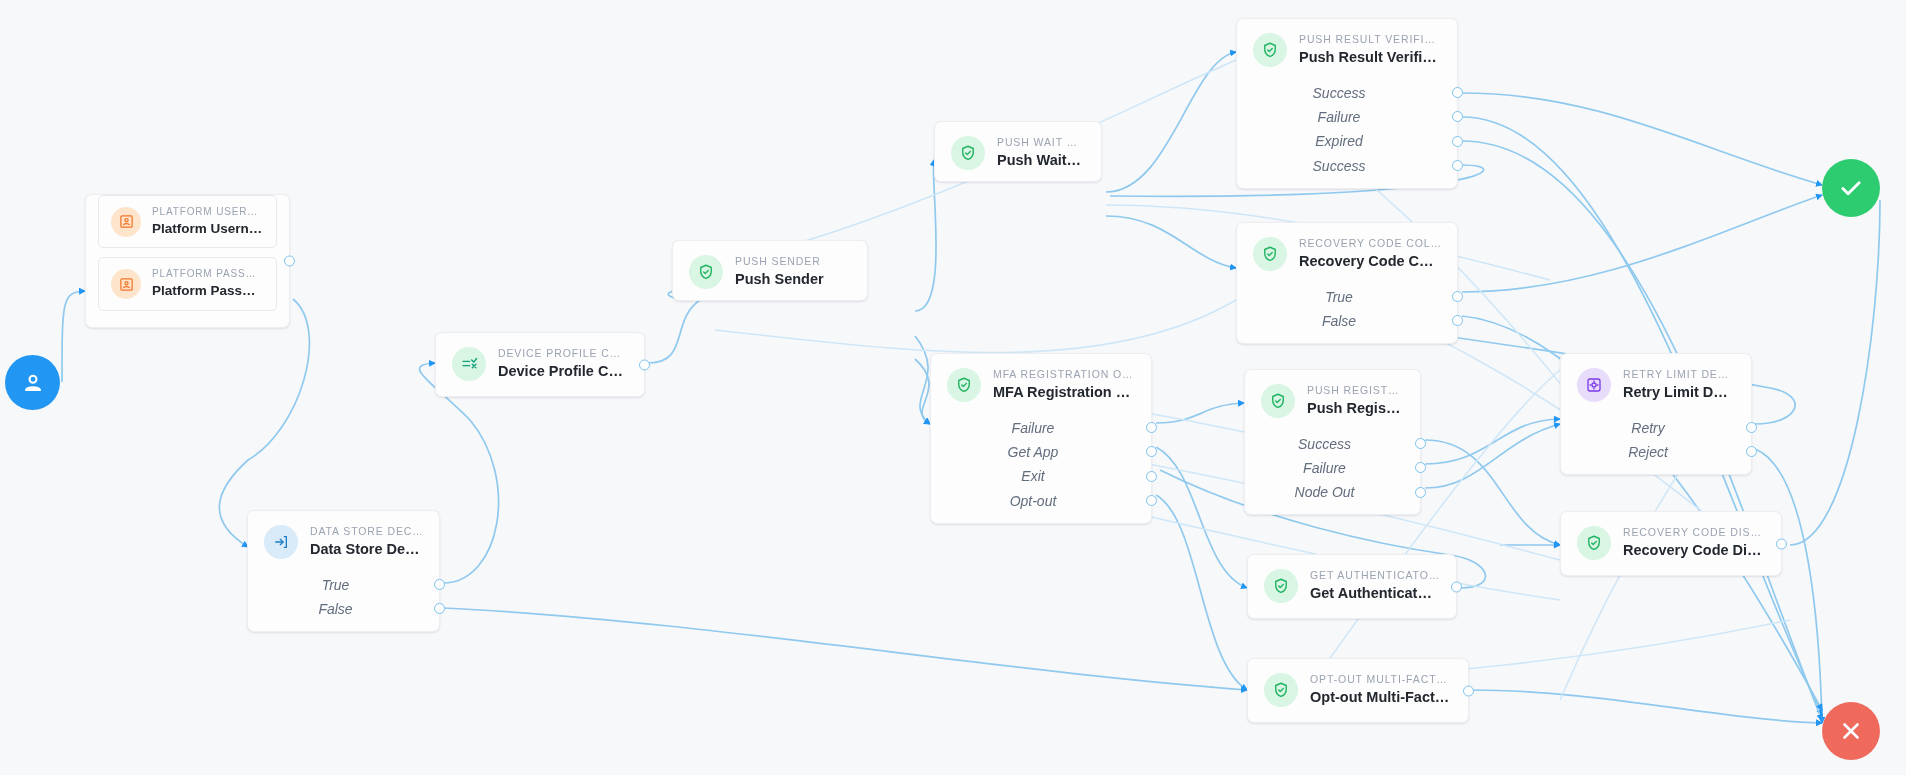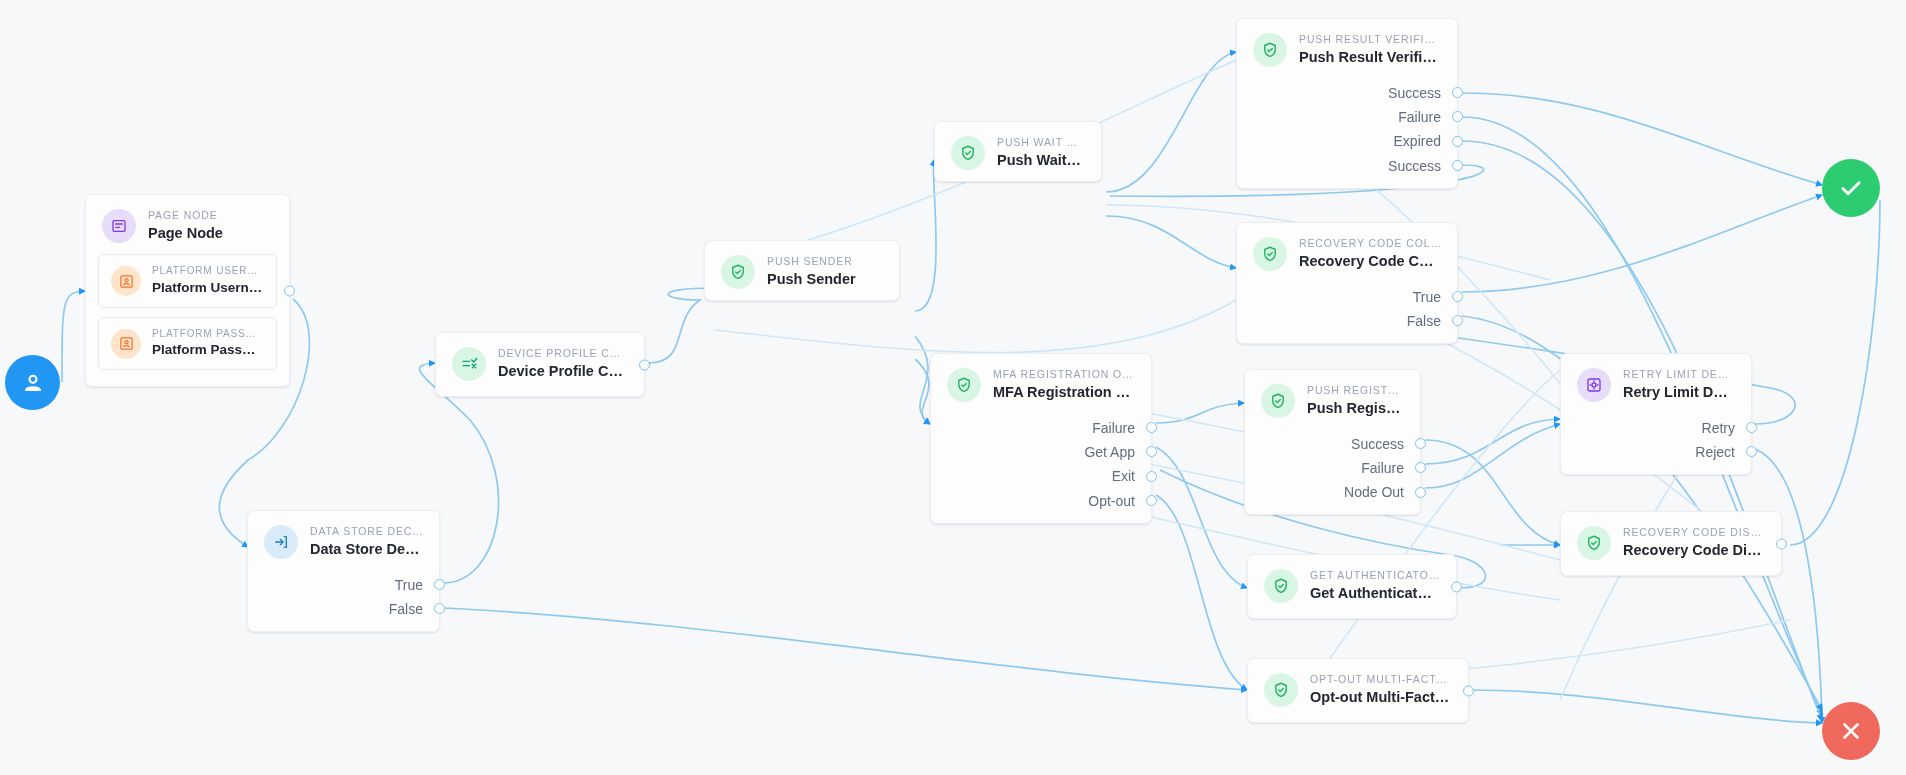--- a/index.html
+++ b/index.html
@@ -67,24 +67,25 @@
     text-overflow: ellipsis;
     line-height: 1.4;
     margin-top: 1px;
   }
 
   
   .outputs { padding: 2px 0 10px 0; }
   .port-row {
     position: relative;
     display: flex;
-    justify-content: flex-end;
+    justify-content: center;
     align-items: center;
     height: 24.3px;
     padding-right: 16px;
+    font-style: italic;
   }
   .port-label {
     font-size: 14px;
     color: #626d7d;
     white-space: nowrap;
   }
   .port-dot {
     position: absolute;
     right: -5.5px;
     width: 11px; height: 11px;
@@ -196,33 +197,20 @@
       <path d="M1560,370 C1500,420 1400,560 1300,700"></path>
       <path d="M1752,370 C1700,430 1620,560 1560,700"></path>
       <path d="M1236,260 C1400,300 1600,420 1760,560"></path>
       <path d="M1106,205 C1250,205 1400,240 1550,280"></path>
       <path d="M1247,680 C1400,680 1600,660 1790,620"></path>
     </g>
   </svg>
 
   <div id="node-layer">
       <div class="node" style="left: 85px; top: 194px; width: 205px;">
-        <div class="node-head">
-          <div class="node-badge badge-purple">
-            <svg width="16" height="16" viewBox="0 0 24 24" fill="none" stroke="#7c3aed" stroke-width="2" stroke-linecap="round" stroke-linejoin="round">
-              <rect x="3" y="4" width="18" height="16" rx="2"></rect>
-              <line x1="7" y1="9" x2="17" y2="9"></line>
-              <line x1="7" y1="14" x2="13" y2="14"></line>
-            </svg>
-          </div>
-          <div class="node-titles">
-            <div class="node-kicker">PAGE NODE</div>
-            <div class="node-title">Page Node</div>
-          </div>
-        </div>
         <div class="subfields">
           <div class="subfield">
             <div class="node-badge badge-orange">
               <svg width="15" height="15" viewBox="0 0 24 24" fill="none" stroke="#f2742a" stroke-width="2" stroke-linecap="round" stroke-linejoin="round">
                 <rect x="3" y="3" width="18" height="18" rx="2"></rect>
                 <circle cx="12" cy="10" r="2.5"></circle>
                 <path d="M7.5 17c1-2 7-2 9 0"></path>
               </svg>
             </div>
             <div class="node-titles">
@@ -283,21 +271,21 @@
             </svg>
           </div>
           <div class="node-titles">
             <div class="node-kicker">DEVICE PROFILE COLLECTOR</div>
             <div class="node-title">Device Profile Collector</div>
           </div>
         </div>
         <div style="height: 4px;"></div>
         <span class="port-dot" style="top: 50%; transform: translateY(-50%); position: absolute;"></span>
       </div>
-      <div class="node" style="left: 704px; top: 240px; width: 196px;">
+      <div class="node" style="left: 672px; top: 240px; width: 196px;">
         <div class="node-head">
           <div class="node-badge badge-green">
             <svg width="18" height="18" viewBox="0 0 24 24" fill="none" stroke="#22b563" stroke-width="1.9" stroke-linecap="round" stroke-linejoin="round">
               <path d="M12 3l7 3v5c0 4.5-3 8.2-7 9.6C8 19.2 5 15.5 5 11V6z"></path>
               <path d="M9 12l2 2 4-4"></path>
             </svg>
           </div>
           <div class="node-titles">
             <div class="node-kicker">PUSH SENDER</div>
             <div class="node-title">Push Sender</div>

